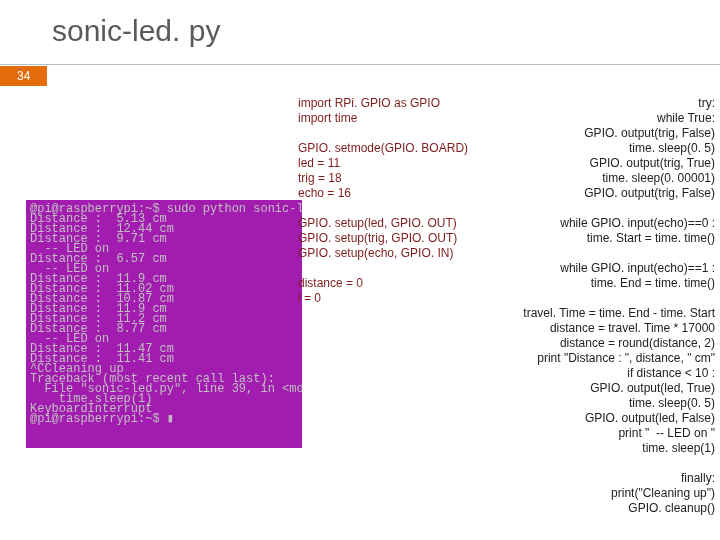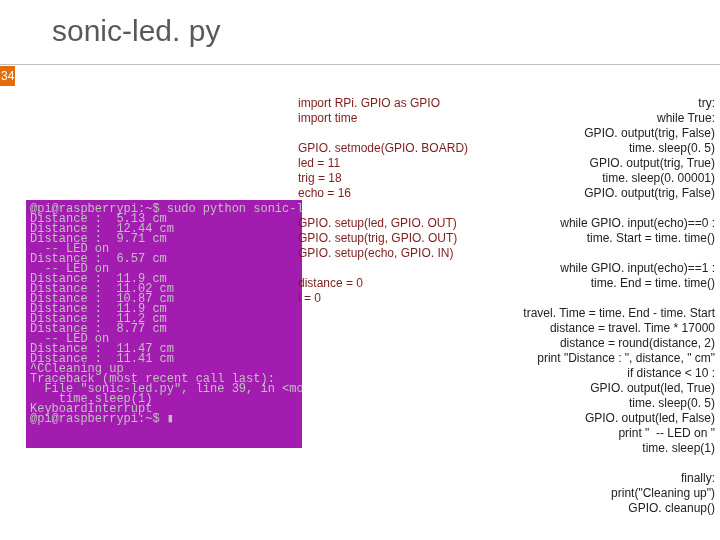--- a/index.html
+++ b/index.html
@@ -34,21 +34,21 @@
     height: 1px;
     background: #bfbfbf;
   }
   .page-badge {
     position: absolute;
     left: 0;
     top: 66px;
     background: #e46c0a;
     color: #fff;
     font-size: 12px;
-    padding: 3px 1px;
+    padding: 3px 17px;
   }
   .terminal {
     position: absolute;
     left: 26px;
     top: 200px;
     width: 276px;
     height: 248px;
     background: #a21caf;
     color: #c0c0c0;
     font-family: "Courier New", monospace;

